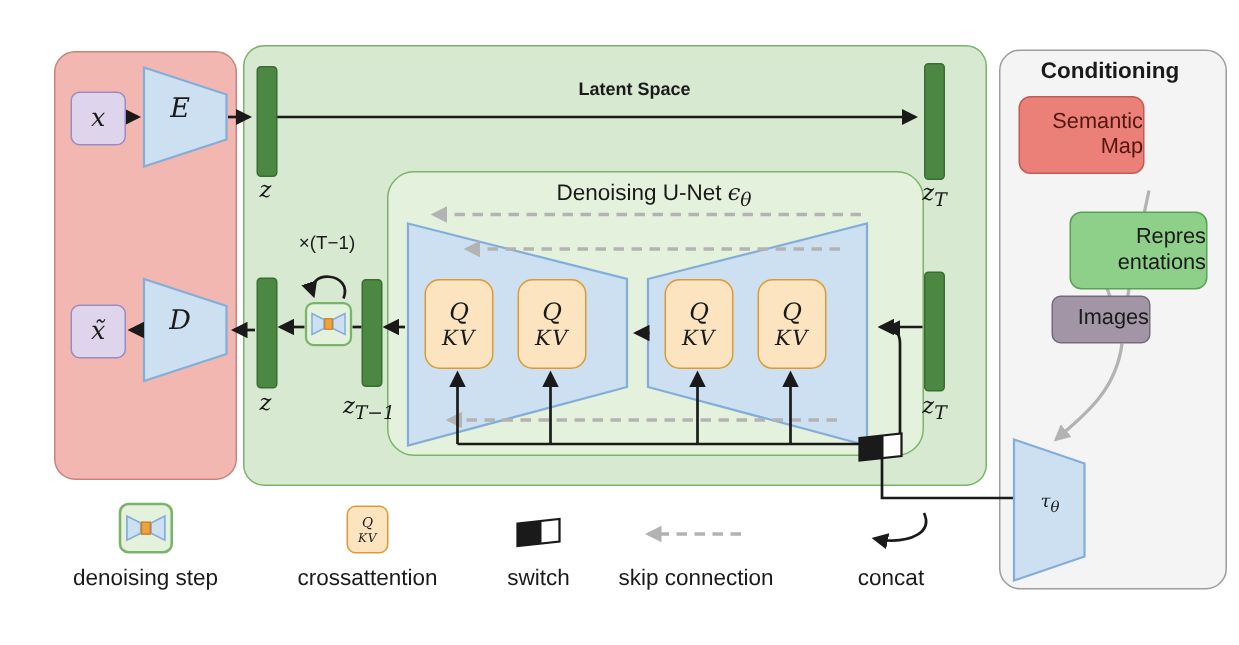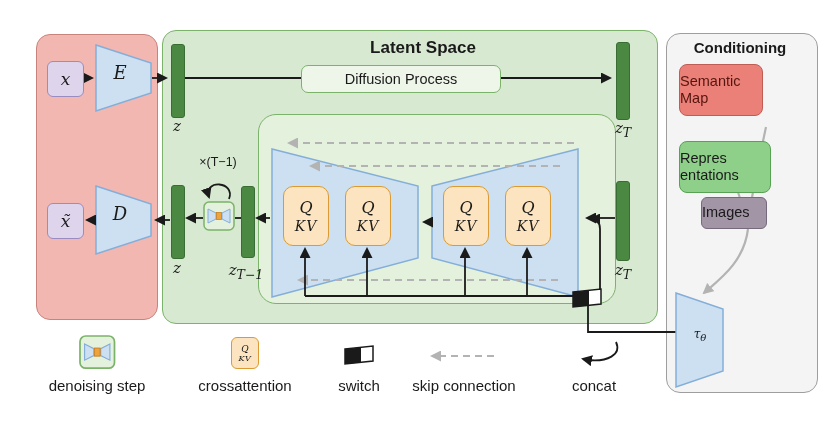--- a/index.html
+++ b/index.html
@@ -17,21 +17,21 @@
   .math{font-family:"DejaVu Serif","Liberation Serif",serif;font-style:italic;}
   .bar{position:absolute;z-index:2;background:var(--bar_fill);border:1px solid var(--bar_border);border-radius:3px;}
   .smallbox{position:absolute;z-index:2;background:var(--lavender_bg);border:1.4px solid var(--lavender_border);
             border-radius:6px;display:flex;align-items:center;justify-content:center;}
   .diff{position:absolute;z-index:2;background:var(--diffusion_bg);border:1.6px solid var(--green_border);
         border-radius:7px;display:flex;align-items:center;justify-content:center;font-size:14.5px;}
   .qkv{position:absolute;z-index:2;width:44px;height:58px;background:var(--qkv_bg);border:1.6px solid var(--qkv_border);
        border-radius:10px;display:flex;flex-direction:column;align-items:center;justify-content:center;gap:1px;}
   .qkv .q{font-size:16px;}
   .qkv .kv{font-size:14px;letter-spacing:1px;}
-  .cbox{position:absolute;z-index:2;display:flex;flex-direction:column;align-items:flex-start;justify-content:center;
+  .cbox{position:absolute;z-index:2;display:flex;flex-direction:column;align-items:flex-end;justify-content:center;
         font-size:14.5px;line-height:1.2;border-radius:8px;border:1.5px solid;}
   .legend-label{position:absolute;z-index:2;font-size:15px;text-align:center;}
   .mini-qkv{position:absolute;z-index:2;width:26px;height:30px;background:var(--qkv_bg);border:1.4px solid var(--qkv_border);
             border-radius:6px;display:flex;flex-direction:column;align-items:center;justify-content:center;}
   .mini-qkv .q{font-size:9px;line-height:10px;}
   .mini-qkv .kv{font-size:8px;line-height:9px;letter-spacing:0.5px;}
   
   .k{stroke:var(--ink,#1a1a1a);stroke-width:1.8;fill:none;}
   .g{stroke:var(--gray,#b3b3b3);stroke-width:2.2;fill:none;}
   .gd{stroke-dasharray:7 5;}
@@ -124,32 +124,33 @@
 
   <div class="smallbox" style="left:47px;top:61px;width:35px;height:34px">
     <span class="math" style="font-size:17px">x</span>
   </div>
   <div class="smallbox" style="left:47px;top:203px;width:35px;height:34px">
     <span class="math" style="font-size:17px">x̃</span>
   </div>
   <div class="abs ctr math" style="left:98px;top:62px;width:44px;font-size:18px">E</div>
   <div class="abs ctr math" style="left:98px;top:203px;width:44px;font-size:18px">D</div>
 
-  <div class="abs ctr bold" style="left:162px;top:38px;width:522px;font-size:17px">Latent Space</div>
+  <div class="abs ctr bold" style="left:162px;top:52px;width:522px;font-size:12px">Latent Space</div>
 
   <div class="bar" style="left:171px;top:44px;width:12px;height:72px"></div>
   <div class="bar" style="left:616px;top:42px;width:12px;height:76px"></div>
   <div class="bar" style="left:171px;top:185px;width:12px;height:72px"></div>
   <div class="bar" style="left:241px;top:186px;width:12px;height:70px"></div>
   <div class="bar" style="left:616px;top:181px;width:12px;height:78px"></div>
 
-  <div class="diff" style="left:301px;top:65px;width:198px;height:26px">
-    <span>Diffusion Process</span>
-  </div>
-
+
+  <div class="abs ctr" style="left:258px;top:119px;width:356px;font-size:15px">
+    <span>Denoising U-Net</span>
+    <span class="math"><span>ϵ</span><sub>θ</sub></span>
+  </div>
 
   <div class="abs ctr math" style="left:165px;top:117px;width:24px;font-size:15px">z</div>
   <div class="abs ctr math" style="left:606px;top:119px;width:34px;font-size:15px">
     <span>z</span><sub>T</sub>
   </div>
   <div class="abs ctr math" style="left:165px;top:259px;width:24px;font-size:15px">z</div>
   <div class="abs ctr math" style="left:218px;top:261px;width:56px;font-size:15px">
     <span>z</span><sub>T−1</sub>
   </div>
   <div class="abs ctr math" style="left:606px;top:261px;width:34px;font-size:15px">
@@ -174,21 +175,21 @@
     <div class="q math">Q</div>
     <div class="kv math">KV</div>
   </div>
 
   <div class="abs ctr bold" style="left:666px;top:39px;width:148px;font-size:15px">Conditioning</div>
 
   <div class="cbox" style="left:679px;top:64px;width:82px;height:50px;background:var(--semantic_bg);border-color:var(--semantic_border);color:var(--semantic_text)">
     <div>Semantic</div>
     <div>Map</div>
   </div>
-  <div class="cbox" style="left:679px;top:141px;width:90px;height:50px;background:var(--repr_bg);border-color:var(--repr_border)">
+  <div class="cbox" style="left:713px;top:141px;width:90px;height:50px;background:var(--repr_bg);border-color:var(--repr_border)">
     <div>Repres</div>
     <div>entations</div>
   </div>
   <div class="cbox" style="left:701px;top:197px;width:64px;height:30px;background:var(--images_bg);border-color:var(--images_border);border-radius:6px">
     <div>Images</div>
   </div>
   <div class="abs ctr math" style="left:680px;top:327px;width:40px;font-size:12px">
     <span>τ</span><sub>θ</sub>
   </div>
 

